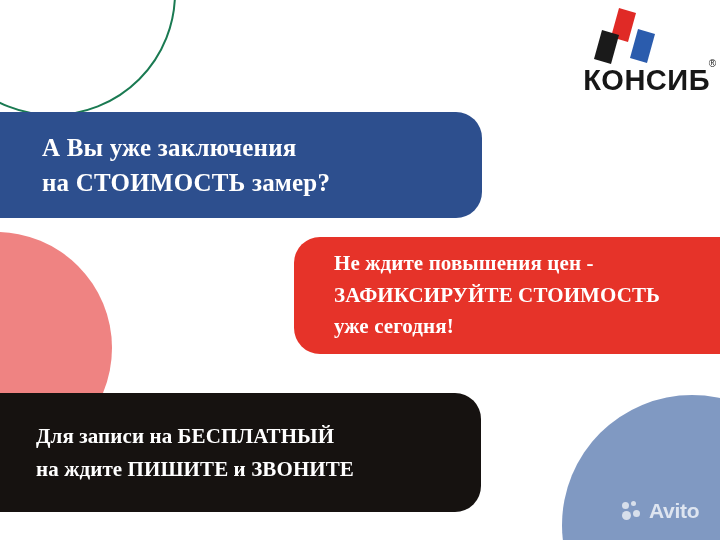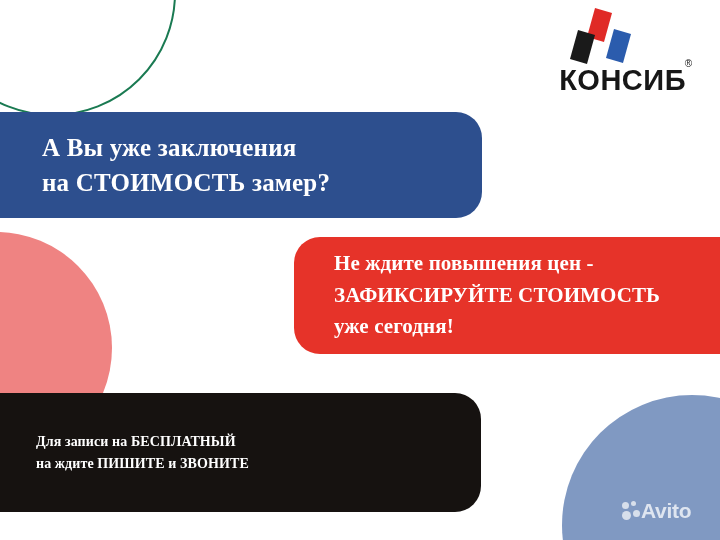--- a/index.html
+++ b/index.html
@@ -48,21 +48,21 @@
     top: 395px;
     width: 260px;
     height: 260px;
     border-radius: 50%;
     background: #8099c2;
   }
 
   
   .logo {
     position: absolute;
-    right: 28px;
+    right: 4px;
     top: 8px;
     width: 164px;
     height: 96px;
     text-align: center;
   }
   .logo-mark {
     position: absolute;
     right: 48px;
     top: 0px;
     width: 80px;
@@ -136,33 +136,33 @@
   .banner-black {
     left: -30px;
     top: 393px;
     width: 511px;
     height: 119px;
     background: #161210;
     border-radius: 0 26px 26px 0;
     padding: 0 0 0 66px;
   }
   .banner-black .banner-line {
-    font-size: 14px;
+    font-size: 21px;
     line-height: 1.55;
     letter-spacing: 0.1px;
   }
 
   
   .avito-mark {
     position: absolute;
     left: 622px;
     top: 500px;
     display: flex;
     align-items: center;
-    gap: 0;
+    gap: 8px;
     opacity: 0.92;
   }
   .avito-dots {
     position: relative;
     width: 19px;
     height: 19px;
   }
   .avito-dots span {
     position: absolute;
     border-radius: 50%;

